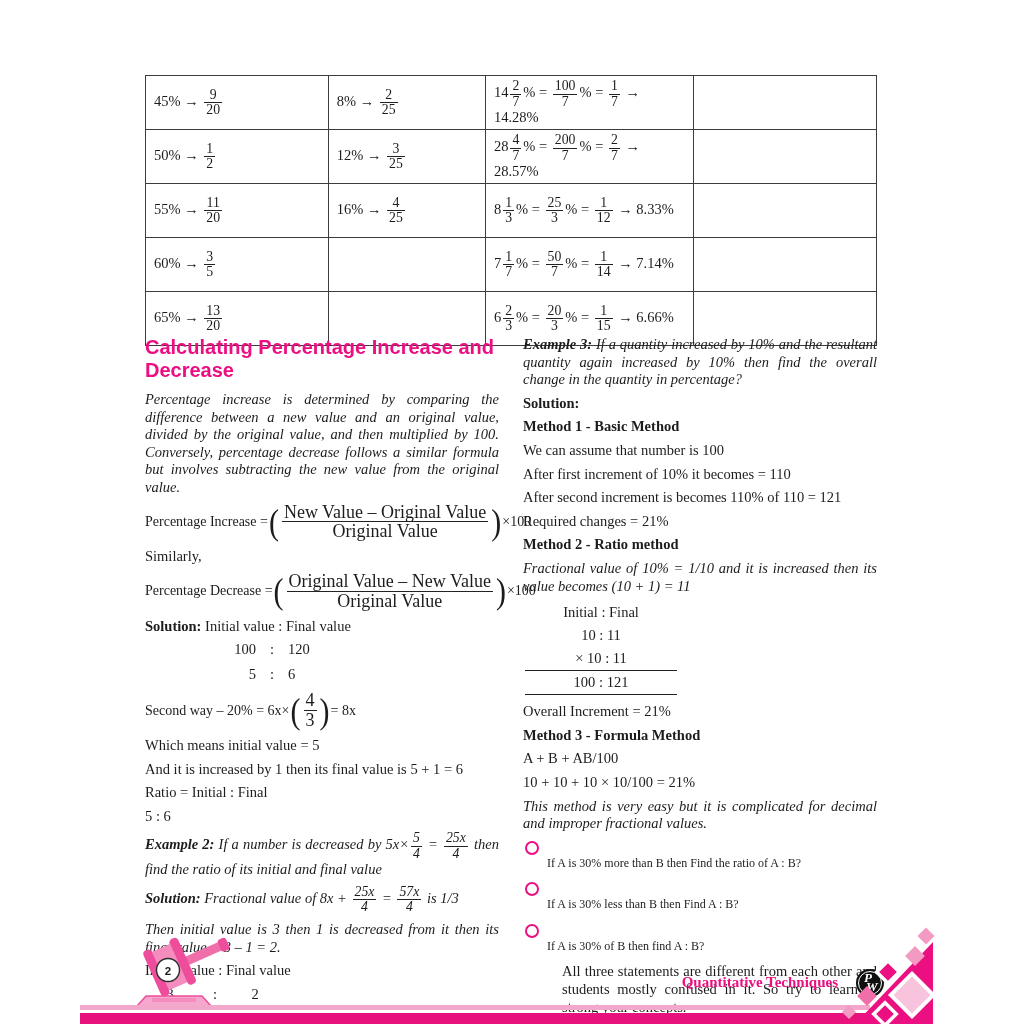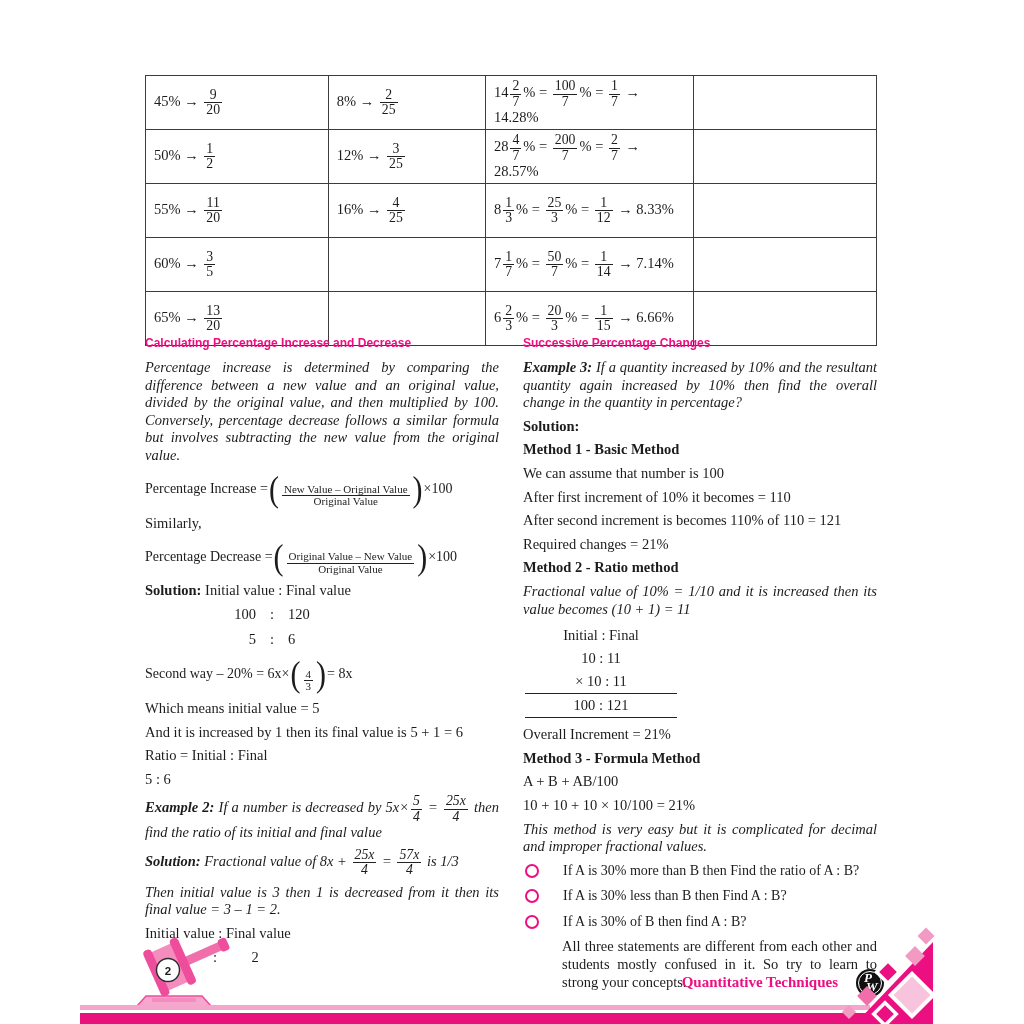--- a/index.html
+++ b/index.html
@@ -17,35 +17,35 @@
   .frac .fn{display:block;border-bottom:1.1px solid #222;padding:0 2px;}
   .frac .fd{display:block;padding:0 2px;}
   .paren{display:inline-block;font-size:30px;line-height:30px;vertical-align:middle;
          transform:scaleY(1.2);font-weight:400;margin:0 1px;}
   .tk-b{font-weight:bold;}
 
   
   .cols{position:absolute;left:145px;top:336px;width:732px;display:flex;gap:24px;}
   .col{flex:0 0 354px;width:354px;}
   .blk{margin:0 0 5px 0;}
-  .blk-h{font-family:"Liberation Sans","DejaVu Sans",sans-serif;font-weight:bold;font-size:12px;
+  .blk-h{font-family:"Liberation Sans","DejaVu Sans",sans-serif;font-weight:bold;font-size:20px;
          color:var(--pink);margin:0 0 9px 0;}
   .blk-p{font-size:14.5px;line-height:17.6px;text-align:justify;margin-bottom:6px;font-style:italic;}
   .blk-pl{font-size:14.5px;line-height:17.6px;margin-bottom:6px;}
   .blk-formula{font-size:14px;display:flex;align-items:center;white-space:nowrap;margin:5px 0 7px 0;font-family:Liberation Serif, serif;}
-  .blk-formula .frac{font-size:11px;margin-top:13px;}
+  .blk-formula .frac{font-size:18px;}
   .blk-ratio{display:flex;font-size:14.5px;margin:2px 0 8px 0;}
   .ex1{margin-left:60px;}
   .ex1 .ra{width:51px;text-align:right;} .ex1 .rc{width:32px;text-align:center;} .ex1 .rb{text-align:left;}
   .ex2 .ra{width:50px;text-align:center;} .ex2 .rc{width:40px;text-align:center;} .ex2 .rb{width:40px;text-align:center;}
   .blk-rtable{width:152px;margin:4px 0 8px 2px;font-size:14.5px;}
   .blk-rtable .rrow{padding:3px 0;text-align:center;}
   .blk-rtable .rule{border-bottom:1.3px solid #222;}
   .blk-ph{color:var(--pink);font-weight:bold;font-size:15.5px;margin:7px 0 7px 0;}
-  .blk-bullet{display:flex;font-size:14px;line-height:17.6px;margin:0 0 8px 0;}
+  .blk-bullet{display:flex;font-size:12px;line-height:17.6px;margin:0 0 8px 0;flex-direction:column;}
   .bullet-marker{flex:0 0 auto;width:10px;height:10px;border:2.4px solid var(--pink);
                  border-radius:50%;margin:2px 0 0 2px;}
   .blk-bullet .btext{margin-left:24px;}
   .blk-indent{margin-left:39px;text-align:justify;font-size:14.5px;line-height:17.6px;}
 
   
   .bar-light{position:absolute;left:80px;top:1005px;width:790px;height:5px;background:var(--bar-light);}
   .bar-dark{position:absolute;left:80px;top:1013px;width:853px;height:11px;background:var(--bar);}
   .footer-title{position:absolute;left:588px;top:974px;width:250px;text-align:right;
                 font-weight:bold;font-size:15px;color:var(--pink);}
@@ -157,21 +157,20 @@
         <div class="blk blk-p"><span class="tk-b">Solution: </span><span>Fractional value of 8x + </span><span class="frac"><span class="fn">25x</span><span class="fd">4</span></span><span> = </span><span class="frac"><span class="fn">57x</span><span class="fd">4</span></span><span> is 1/3</span></div>
         <div class="blk blk-p"><span>Then initial value is 3 then 1 is decreased from it then its final value = 3 – 1 = 2.</span></div>
         <div class="blk blk-pl"><span>Initial value : Final value</span></div>
         <div class="blk blk-ratio ex2">
           <span class="ra">3</span>
           <span class="rc">:</span>
           <span class="rb">2</span>
         </div>
       </div>
     <div class="col" id="col-right">
-        <div class="blk blk-h"><span>Successive Percentage Changes</span></div>
         <div class="blk blk-p"><span class="tk-b">Example 3: </span><span>If a quantity increased by 10% and the resultant quantity again increased by 10% then find the overall change in the quantity in percentage?</span></div>
         <div class="blk blk-pl"><span class="tk-b">Solution:</span></div>
         <div class="blk blk-pl"><span class="tk-b">Method 1 - Basic Method</span></div>
         <div class="blk blk-pl"><span>We can assume that number is 100</span></div>
         <div class="blk blk-pl"><span>After first increment of 10% it becomes = 110</span></div>
         <div class="blk blk-pl"><span>After second increment is becomes 110% of 110 = 121</span></div>
         <div class="blk blk-pl"><span>Required changes = 21%</span></div>
         <div class="blk blk-pl"><span class="tk-b">Method 2 - Ratio method</span></div>
         <div class="blk blk-p"><span>Fractional value of 10% = 1/10 and it is increased then its value becomes (10 + 1) = 11</span></div>
         <div class="blk blk-rtable">

